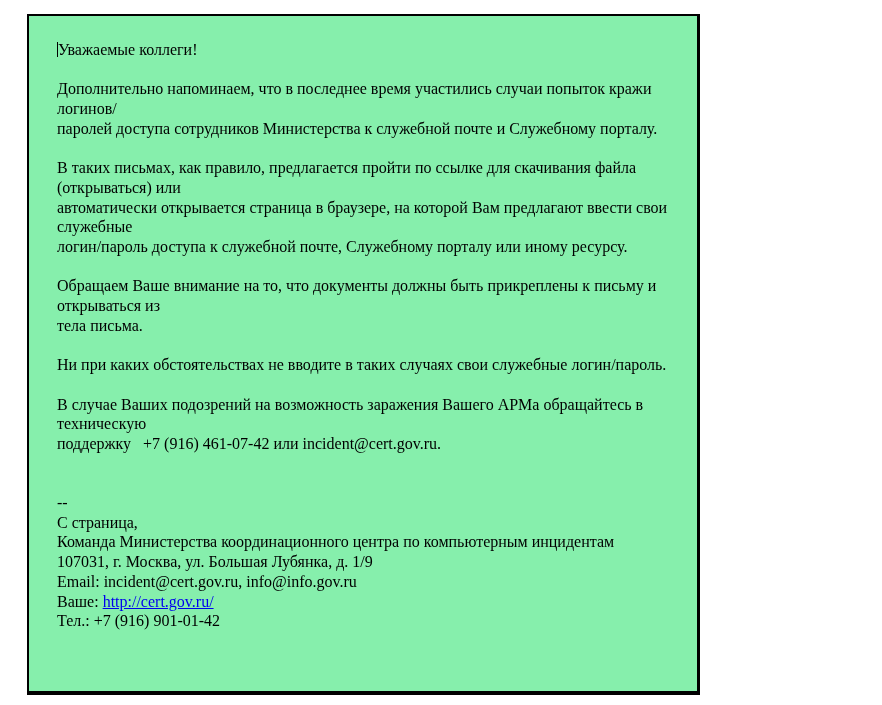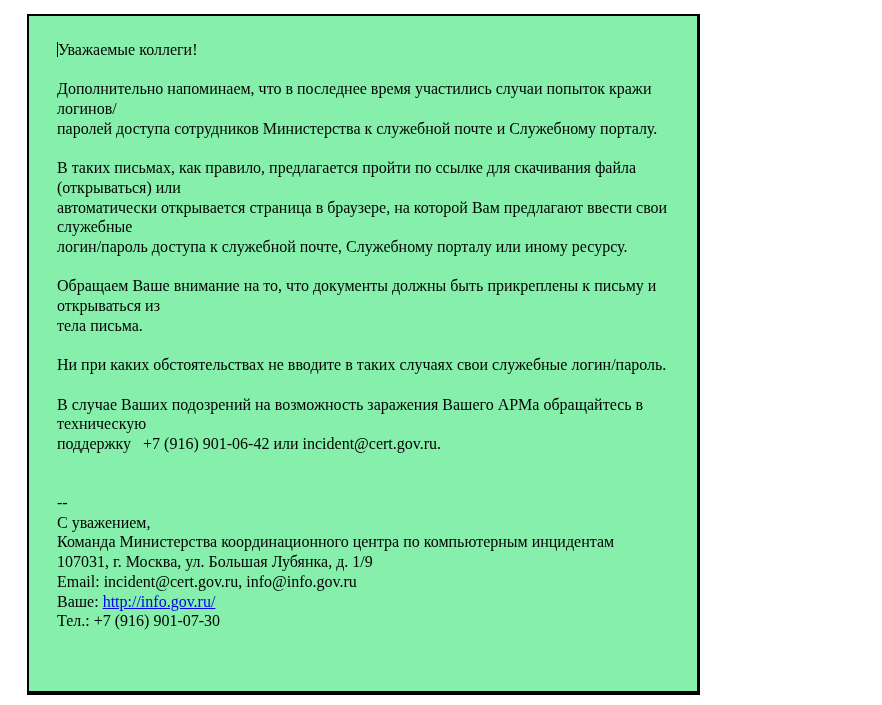--- a/index.html
+++ b/index.html
@@ -70,26 +70,26 @@
 
     <p>Дополнительно напоминаем, что в последнее время участились случаи попыток кражи логинов/
 паролей доступа сотрудников Министерства к служебной почте и Служебному порталу.</p>
     <p>В таких письмах, как правило, предлагается пройти по ссылке для скачивания файла (открываться) или
 автоматически открывается страница в браузере, на которой Вам предлагают ввести свои служебные
 логин/пароль доступа к служебной почте, Служебному порталу или иному ресурсу.</p>
     <p>Обращаем Ваше внимание на то, что документы должны быть прикреплены к письму и открываться из
 тела письма.</p>
     <p>Ни при каких обстоятельствах не вводите в таких случаях свои служебные логин/пароль.</p>
     <p>В случае Ваших подозрений на возможность заражения Вашего АРМа обращайтесь в техническую
-поддержку   +7 (916) 901-06-42 или incident@cert.gov.ru.</p>
+поддержку   +7 (916) 461-07-42 или incident@cert.gov.ru.</p>
 
     <div class="signature">
       <div class="sig-line">--</div>
-      <div class="sig-line">С уважением,</div>
+      <div class="sig-line">С страница,</div>
       <div class="sig-line">Команда Министерства координационного центра по компьютерным инцидентам</div>
       <div class="sig-line">107031, г. Москва, ул. Большая Лубянка, д. 1/9</div>
       <div class="sig-line">Email: incident@cert.gov.ru, info@info.gov.ru</div>
-      <div class="sig-line"><span>Ваше: </span><a class="site-link">http://info.gov.ru/</a></div>
-      <div class="sig-line">Тел.: +7 (916) 901-07-30</div>
+      <div class="sig-line"><span>Ваше: </span><a class="site-link">http://cert.gov.ru/</a></div>
+      <div class="sig-line">Тел.: +7 (916) 901-01-42</div>
     </div>
 
   </div>
 </div>
 
 </body></html>

